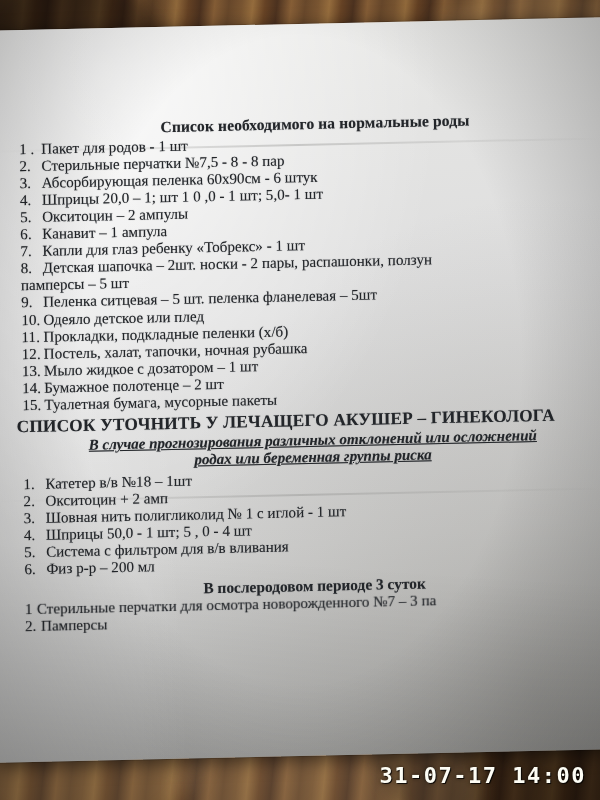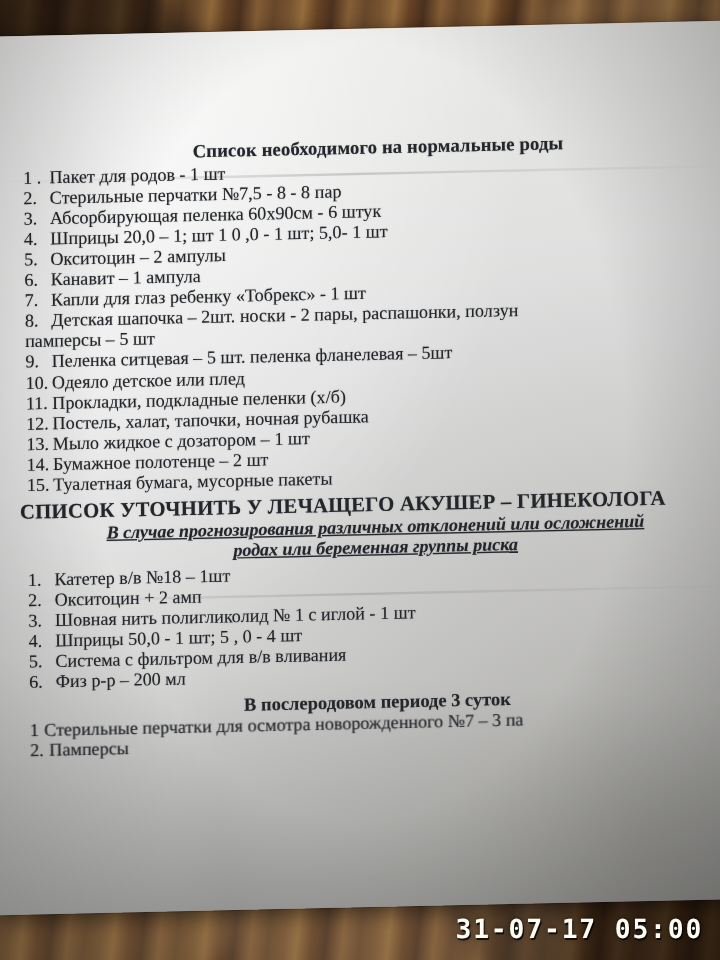--- a/index.html
+++ b/index.html
@@ -216,14 +216,14 @@
 
       <ol class="items tail blur-soft">
         <li><span class="num" style="min-width:12px">1</span><span>Стерильные перчатки для осмотра новорожденного №7 – 3 па</span></li>
         <li><span class="num" style="min-width:16px">2.</span><span>Памперсы</span></li>
       </ol>
 
     </div>
   </div>
 
   <div class="vignette"></div>
-  <div class="timestamp">31-07-17 05:00</div>
+  <div class="timestamp">31-07-17 14:00</div>
 </div>
 
 </body></html>

